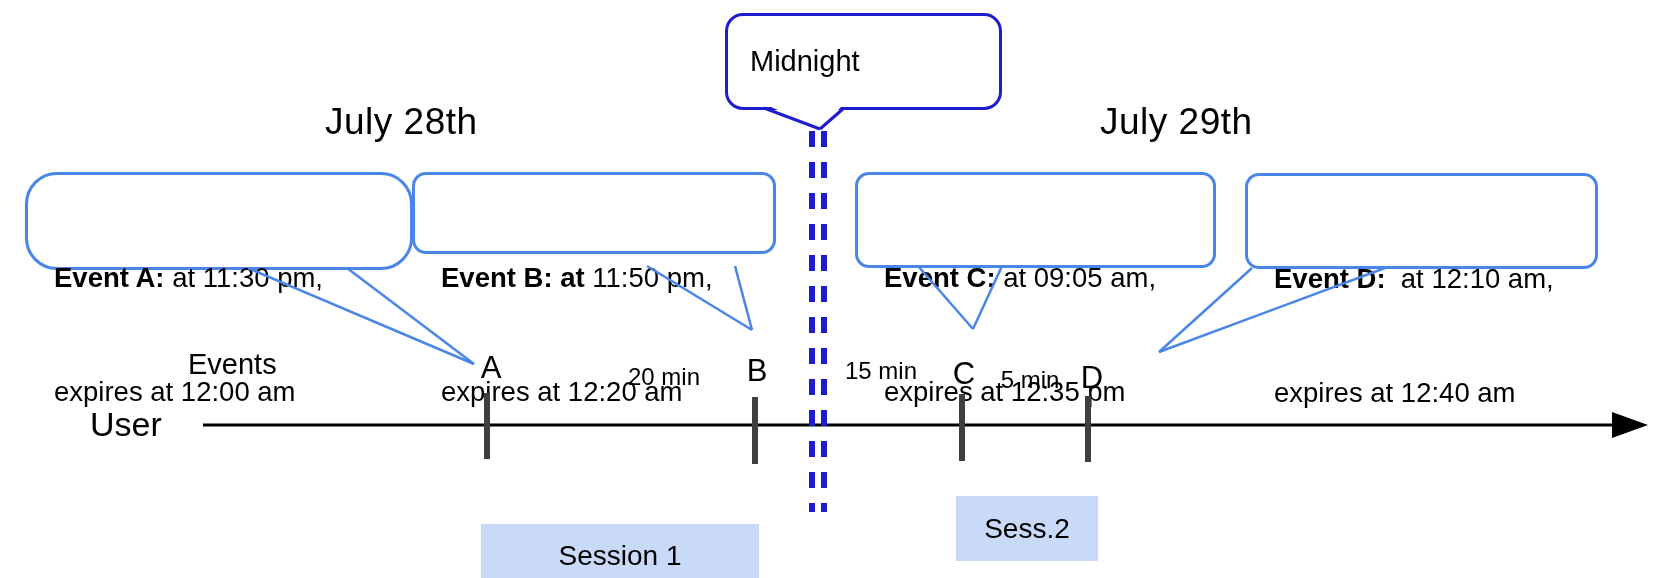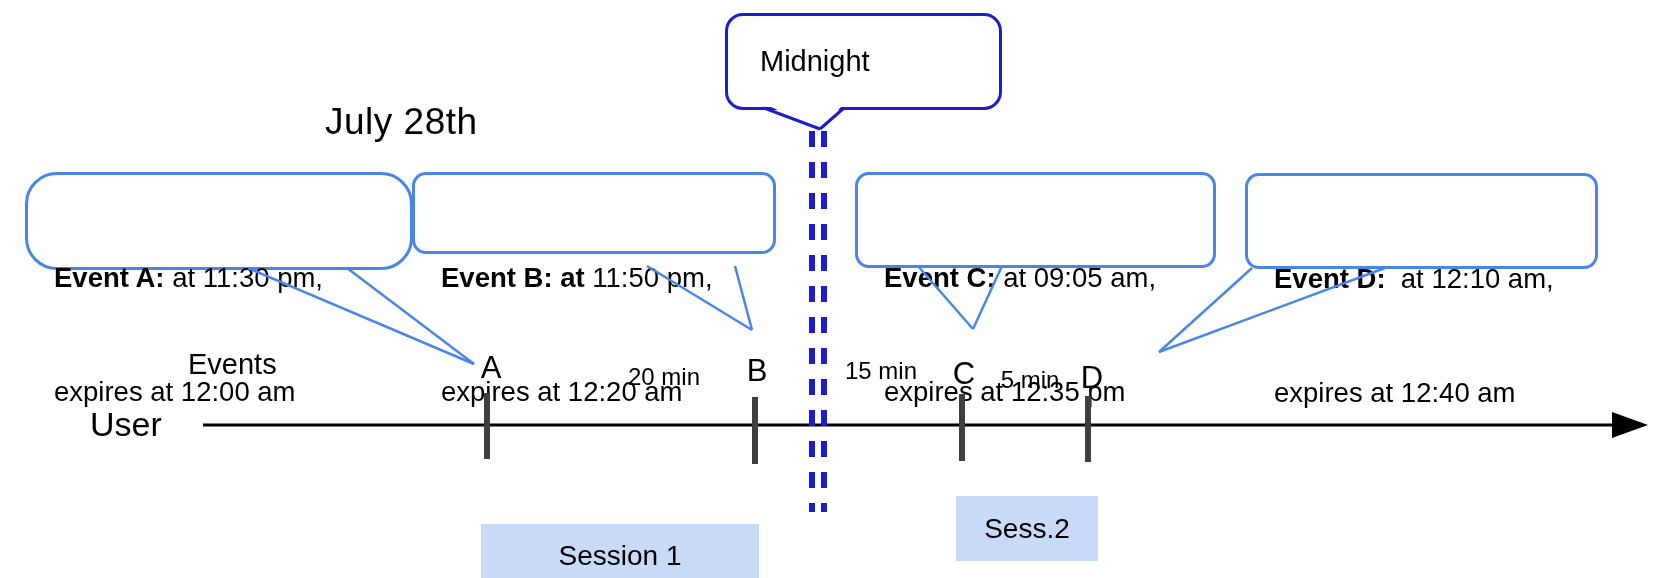--- a/index.html
+++ b/index.html
@@ -16,21 +16,21 @@
   .date-label{font-size:37px;letter-spacing:.5px;white-space:nowrap;}
   .date-left{left:325px;top:101px;}
   .date-right{left:1100px;top:101px;}
 
   
   .midnight-box{
     left:725px;top:13px;width:277px;height:97px;
     border:3px solid #1d1dcd;border-radius:18px;background:#fff;
     box-sizing:border-box;
     display:flex;align-items:center;
-    padding-left:32px;
+    padding-left:22px;
     font-size:29px;
   }
 
   
   .callout{
     background:#fff;border:3px solid #4a86e8;border-radius:14px;
     box-sizing:border-box;
     padding:8px 0 0 26px;
     font-size:27.5px;line-height:38px;
     white-space:pre-wrap;
@@ -68,20 +68,21 @@
   .session-2{left:956px;top:496px;width:142px;height:65px;}
 
   .lines-layer{left:0;top:0;width:1668px;height:578px;pointer-events:none;}
 </style>
 </head>
 <body>
 
 <div class="canvas">
 
   <div class="abs date-label date-left">July 28th</div>
+  <div class="abs date-label date-right">July 29th</div>
 
   <div class="abs midnight-box">
     <span>Midnight</span>
   </div>
 
   <div class="abs callout callout-a">
     <div><b>Event A:</b><span> at 11:30 pm,</span></div>
     <div>expires at 12:00 am</div>
   </div>
   <div class="abs callout callout-b">

